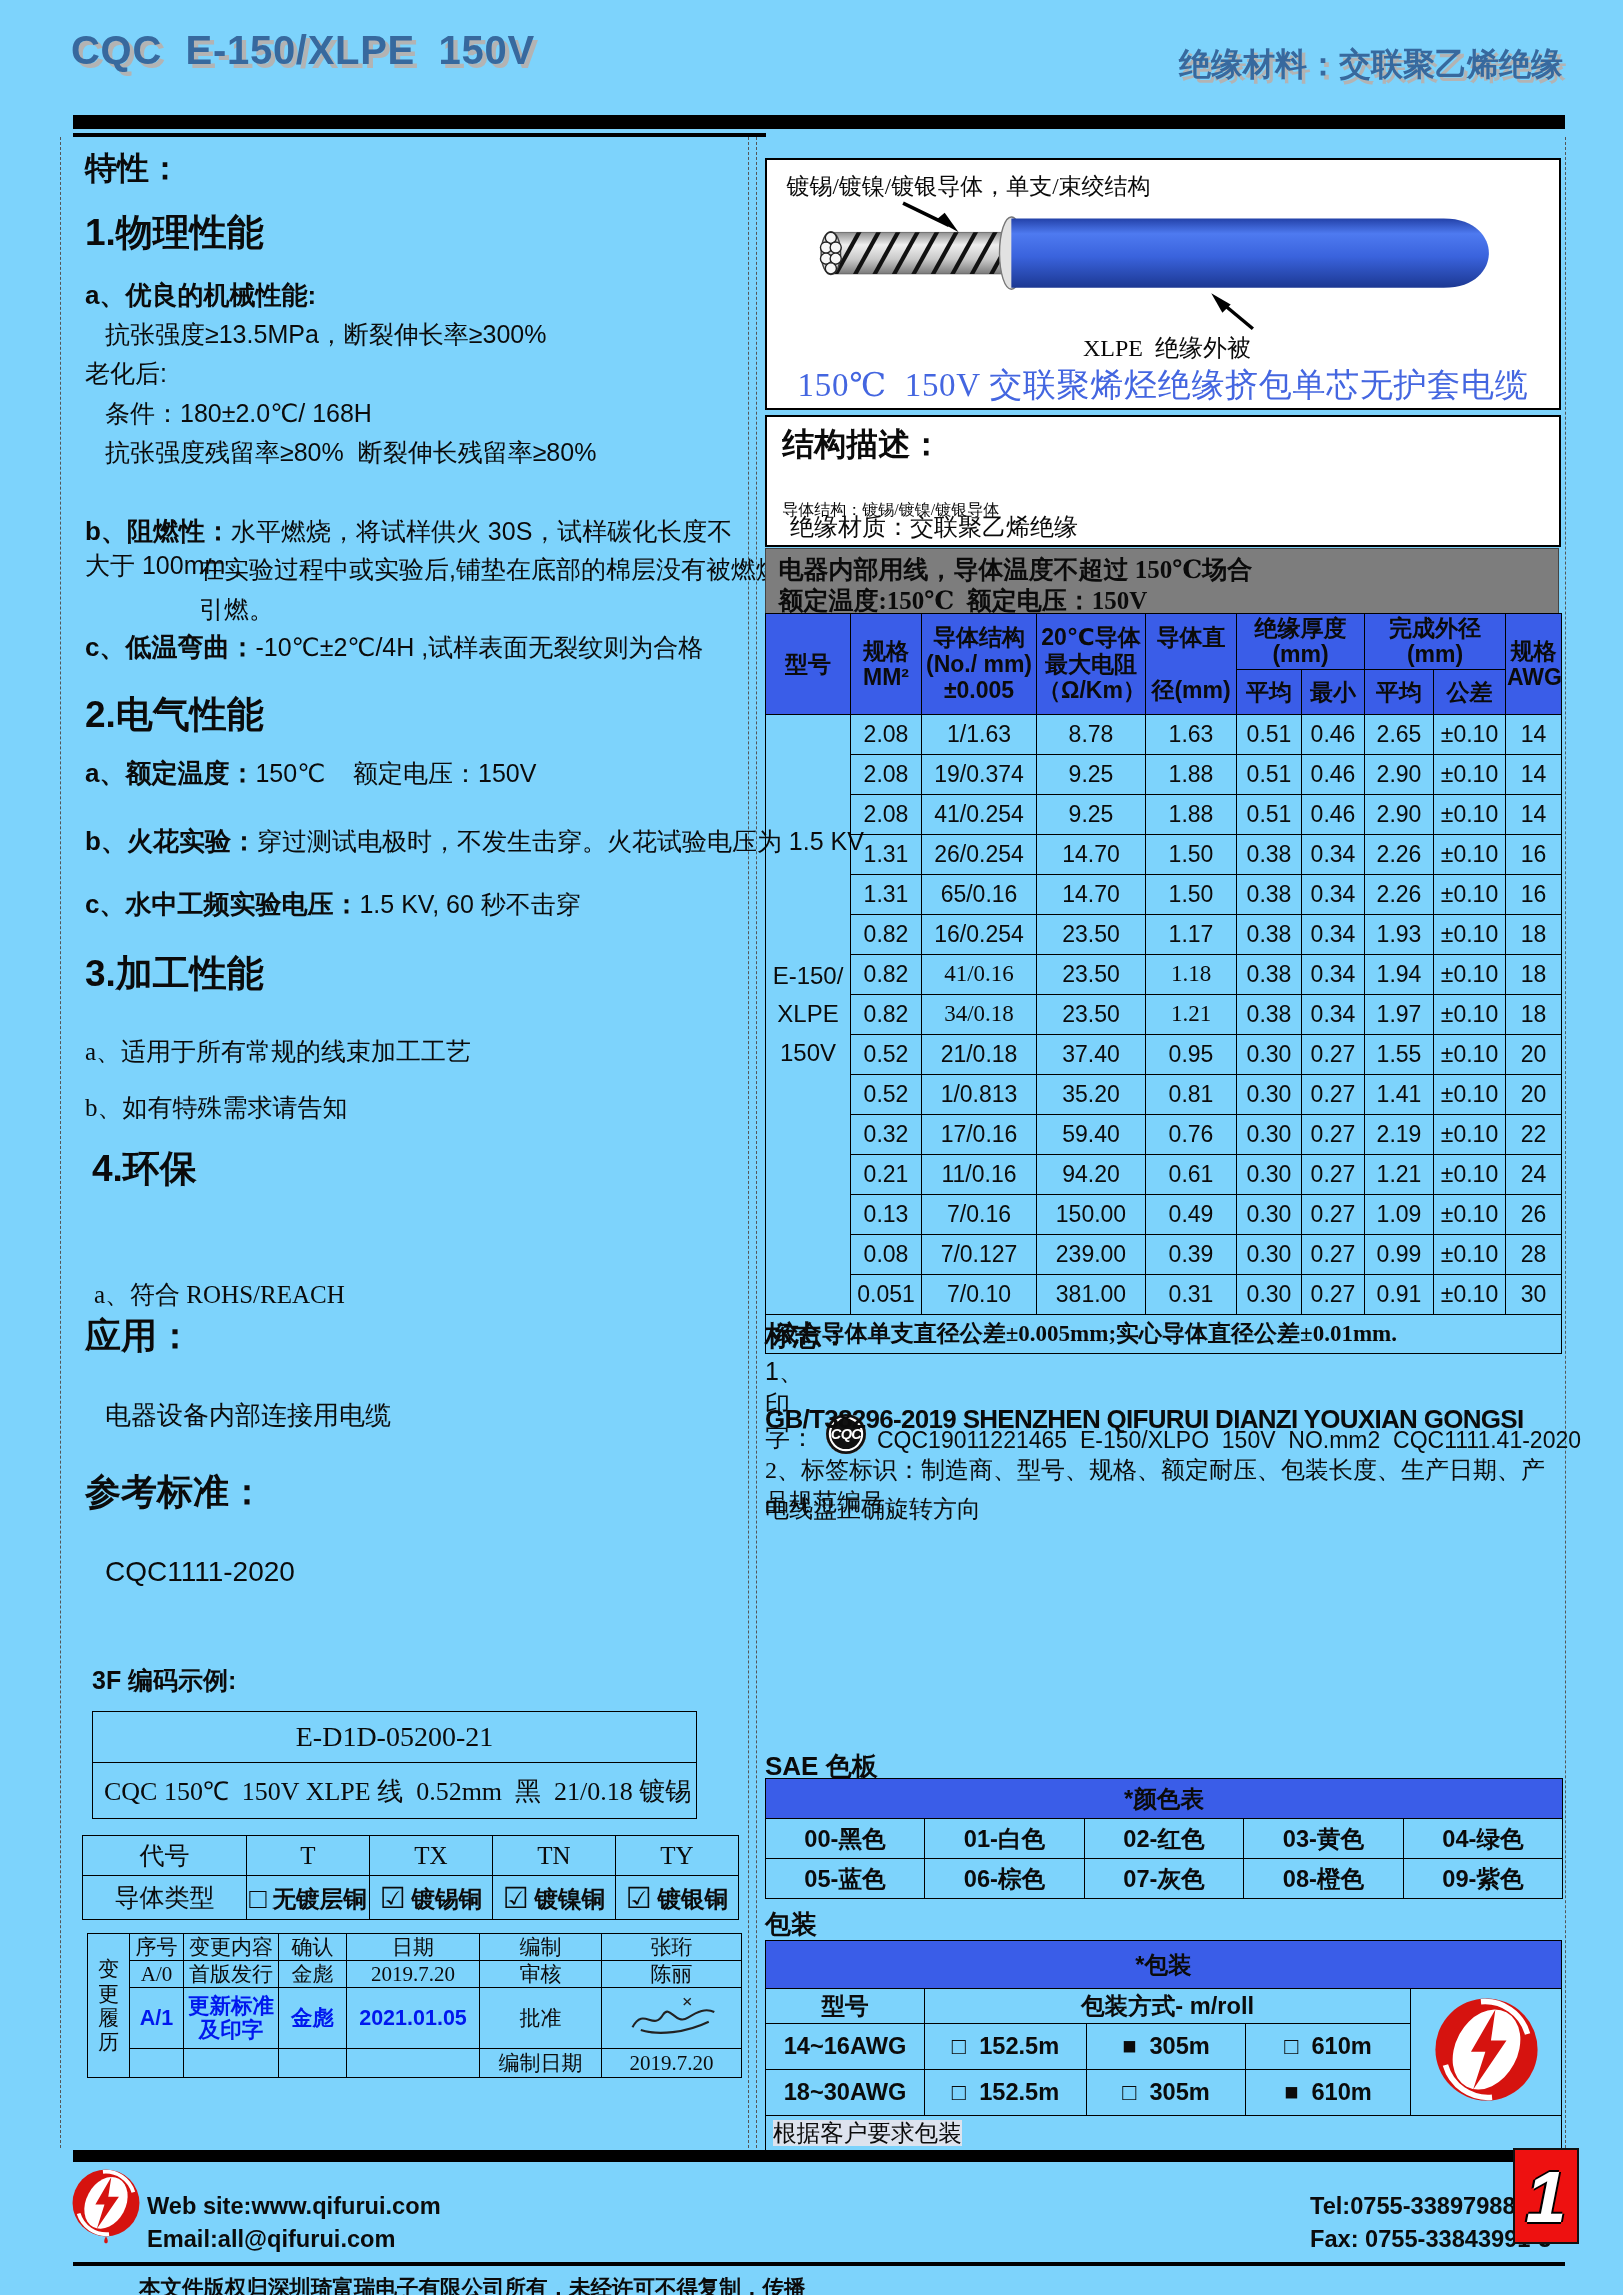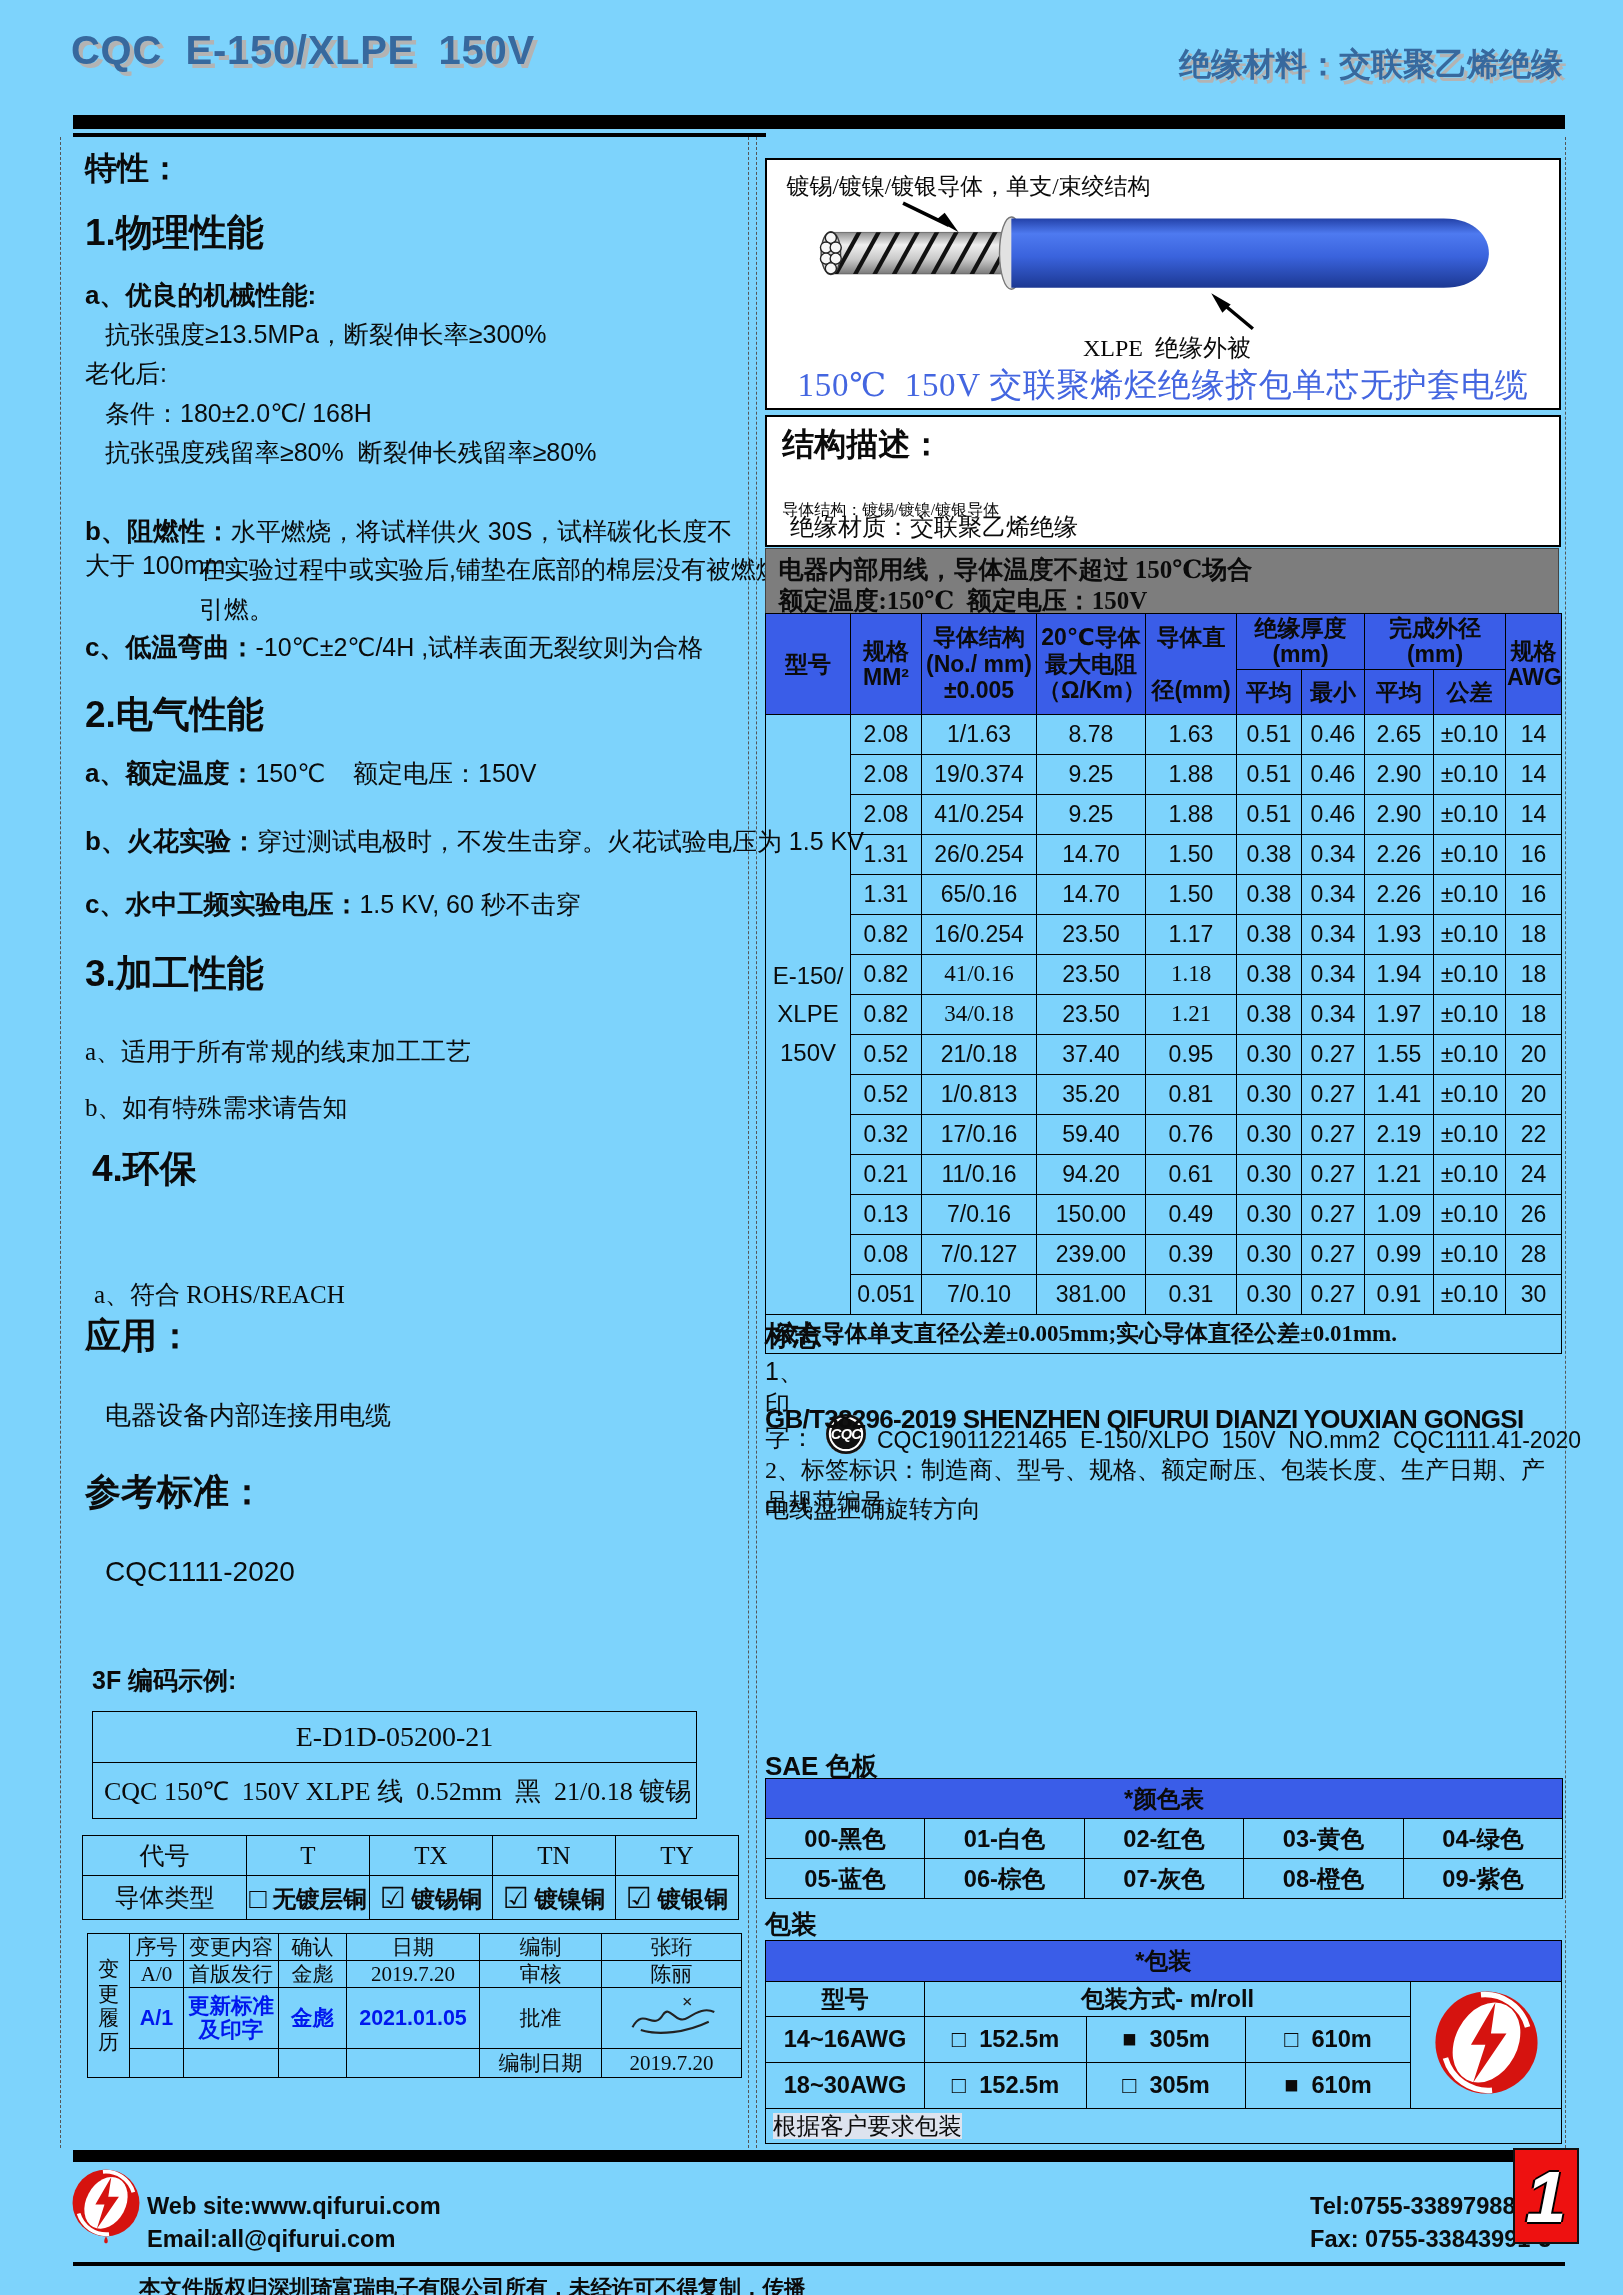--- a/index.html
+++ b/index.html
@@ -529,21 +529,21 @@
   <div class="abs b" style="left:765px;top:1907px;font-size:26px;">包装</div>
   <table class="abs ptable" style="left:765px;top:1940px;width:796px;">
     <colgroup>
         <col style="width:159px">
         <col style="width:162px">
         <col style="width:159px">
         <col style="width:165px">
         <col style="width:151px">
       </colgroup>
     <tbody>
-        <tr style="height:41px;border-radius:6px;">
+        <tr style="height:48px;border-radius:6px;">
           <td colspan="5" class="blue-hd">*包装</td>
         </tr>
     <tr style="height:33px;">
       <td>型号</td>
       <td colspan="3">包装方式- m/roll</td>
       <td rowspan="3">
         <svg width="111" height="111" viewBox="0 0 100 100">
           <circle cx="50" cy="50" r="46" fill="#D6130F"></circle>
           <ellipse cx="50" cy="50" rx="28" ry="38" fill="#ffffff" transform="rotate(28 50 50)"></ellipse>
           <path d="M58,14 L36,52 L49,52 L38,86 L68,42 L54,42 Z" fill="#D6130F"></path>

